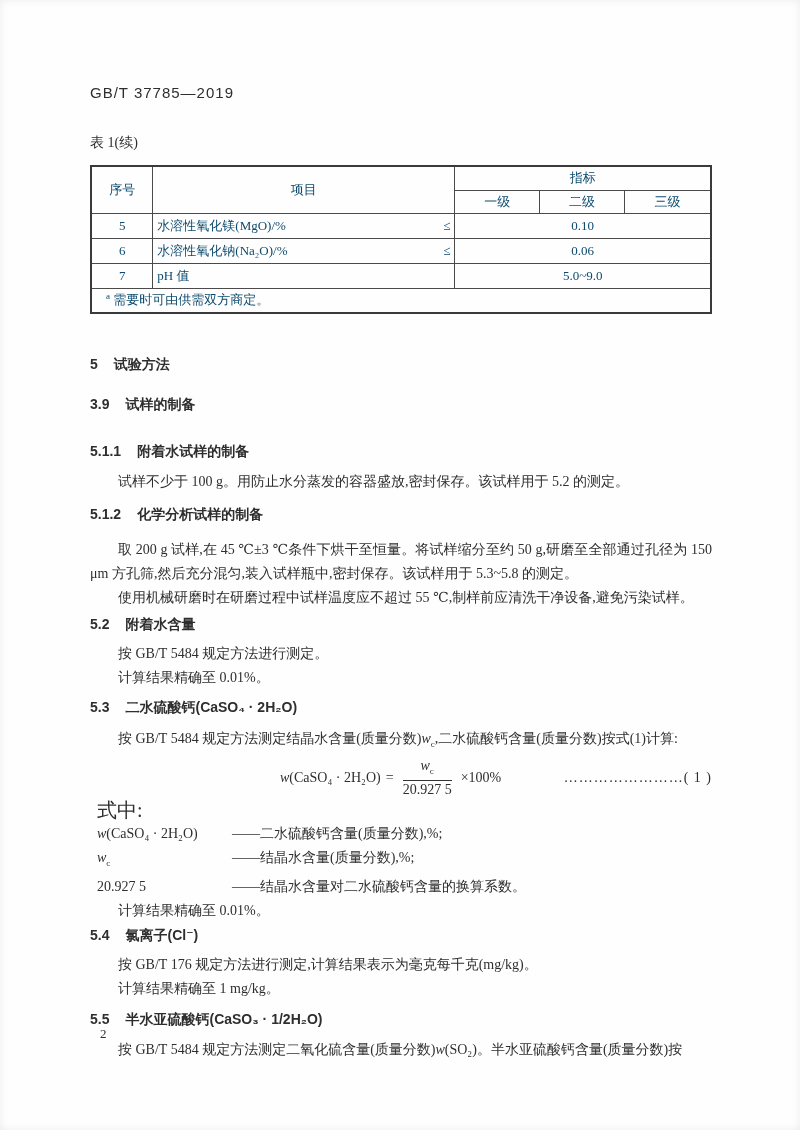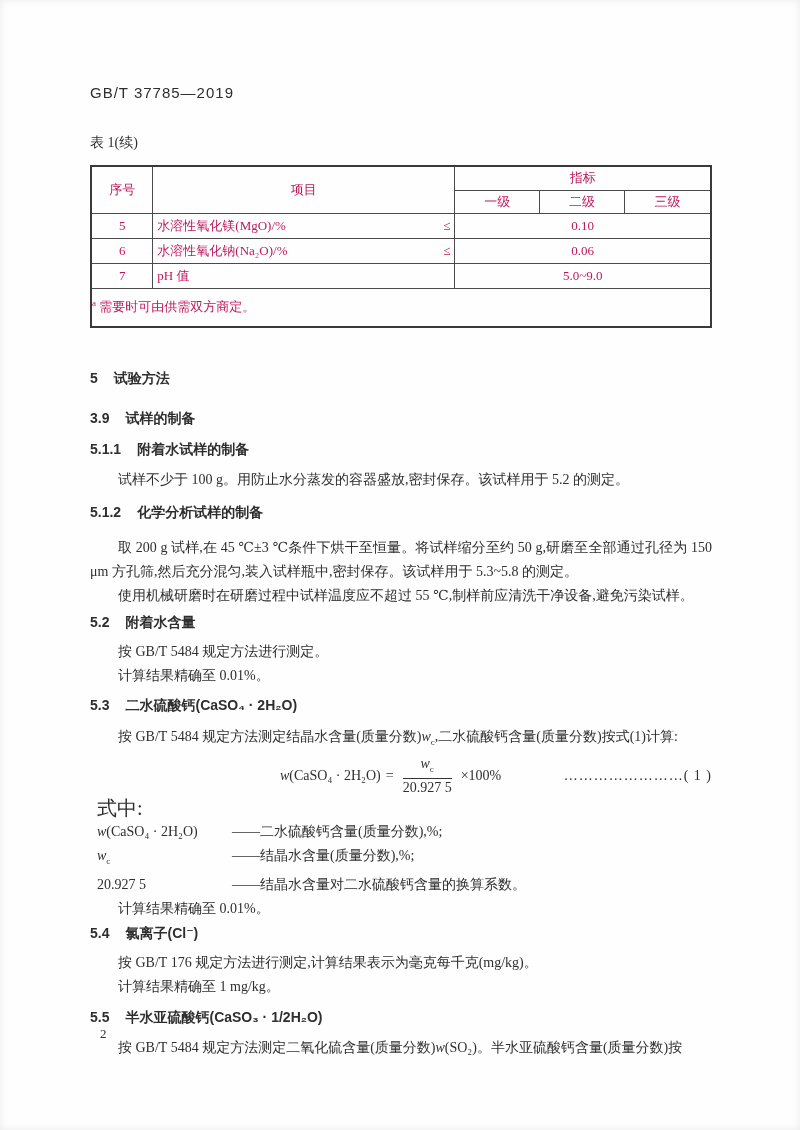--- a/index.html
+++ b/index.html
@@ -14,30 +14,30 @@
 
   .doc-code {
     margin-top:84px; font-family:"Liberation Sans","DejaVu Sans",sans-serif;
     font-weight:400; font-size:15px; letter-spacing:1px; line-height:18px;
   }
   .table-caption {
     margin-top:32px; text-align:left; font-weight:400; font-size:14px; line-height:18px;
   }
 
   table.spec { border-collapse:collapse; width:622px; margin-top:13px;
-    font-size:13px; color:#be185d; }
+    font-size:13px; color:#0c4a6e; }
   table.spec th, table.spec td {
     border:1px solid #4a4a4a; font-weight:400; text-align:center; vertical-align:middle;
     padding:0 4px;
   }
   table.spec { border:2px solid #3a3a3a; }
   tr.h1 th { height:24px; }
   tr.h2 th { height:23px; }
   tr.body td { height:25px; }
-  tr.foot td { height:39px; text-align:left; padding-left:0; }
+  tr.foot td { height:25px; text-align:left; padding-left:14px; }
   td.item-cell { text-align:left; padding-left:10px; padding-right:8px; }
   .item-flex { display:flex; justify-content:space-between; align-items:center; }
   .op { padding-left:6px; }
 
   .heading {
     font-family:"Liberation Sans","DejaVu Sans",sans-serif;
     font-weight:700; font-size:14px; line-height:20px; display:flex;
   }
   .heading .h-no { margin-right:16px; }
   .para { font-size:14px; line-height:24px; text-align:justify; text-indent:2em; }
@@ -132,21 +132,21 @@
     <div class="heading" style="margin-top:40px">
       <span class="h-no">5</span>
       <span>试验方法</span>
     </div>
 
     <div class="heading" style="margin-top:20px">
       <span class="h-no">3.9</span>
       <span>试样的制备</span>
     </div>
 
-    <div class="heading" style="margin-top:11px">
+    <div class="heading" style="margin-top:27px">
       <span class="h-no">5.1.1</span>
       <span>附着水试样的制备</span>
     </div>
     <p class="para" style="margin-top:9px">试样不少于 100 g。用防止水分蒸发的容器盛放,密封保存。该试样用于 5.2 的测定。</p>
 
     <div class="heading" style="margin-top:10px">
       <span class="h-no">5.1.2</span>
       <span>化学分析试样的制备</span>
     </div>
     <p class="para" style="margin-top:14px">取 200 g 试样,在 45 ℃±3 ℃条件下烘干至恒量。将试样缩分至约 50 g,研磨至全部通过孔径为 150 μm 方孔筛,然后充分混匀,装入试样瓶中,密封保存。该试样用于 5.3~5.8 的测定。</p>

